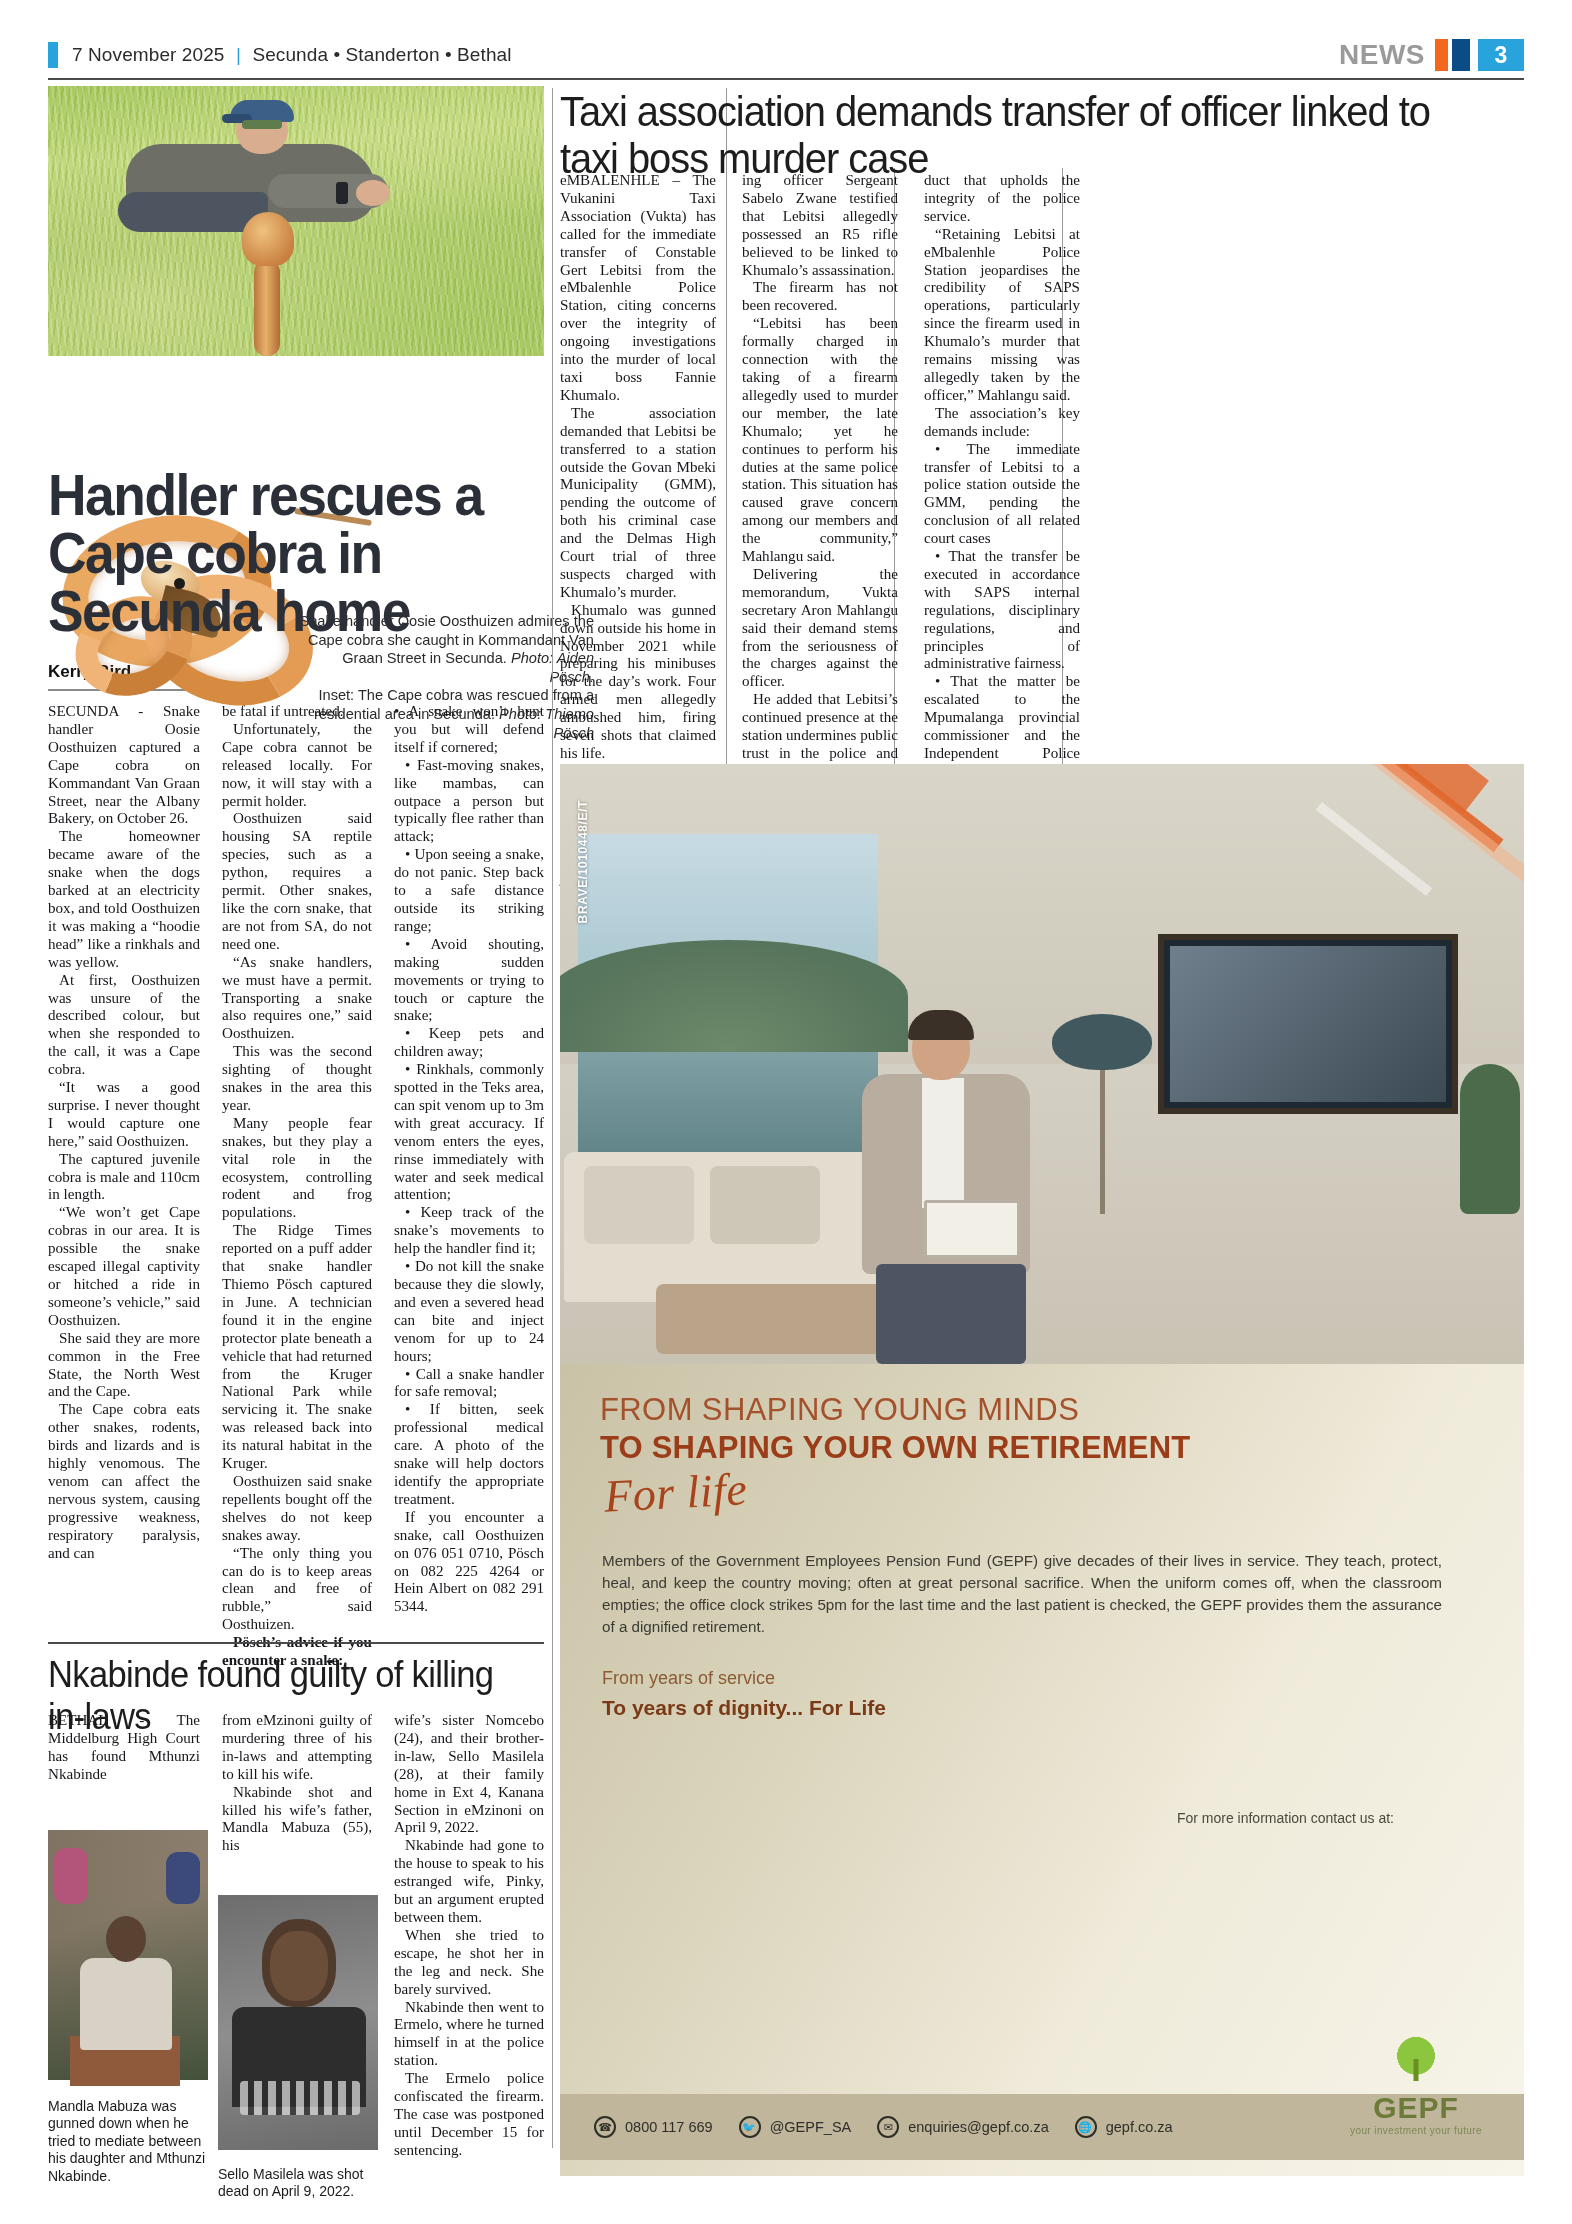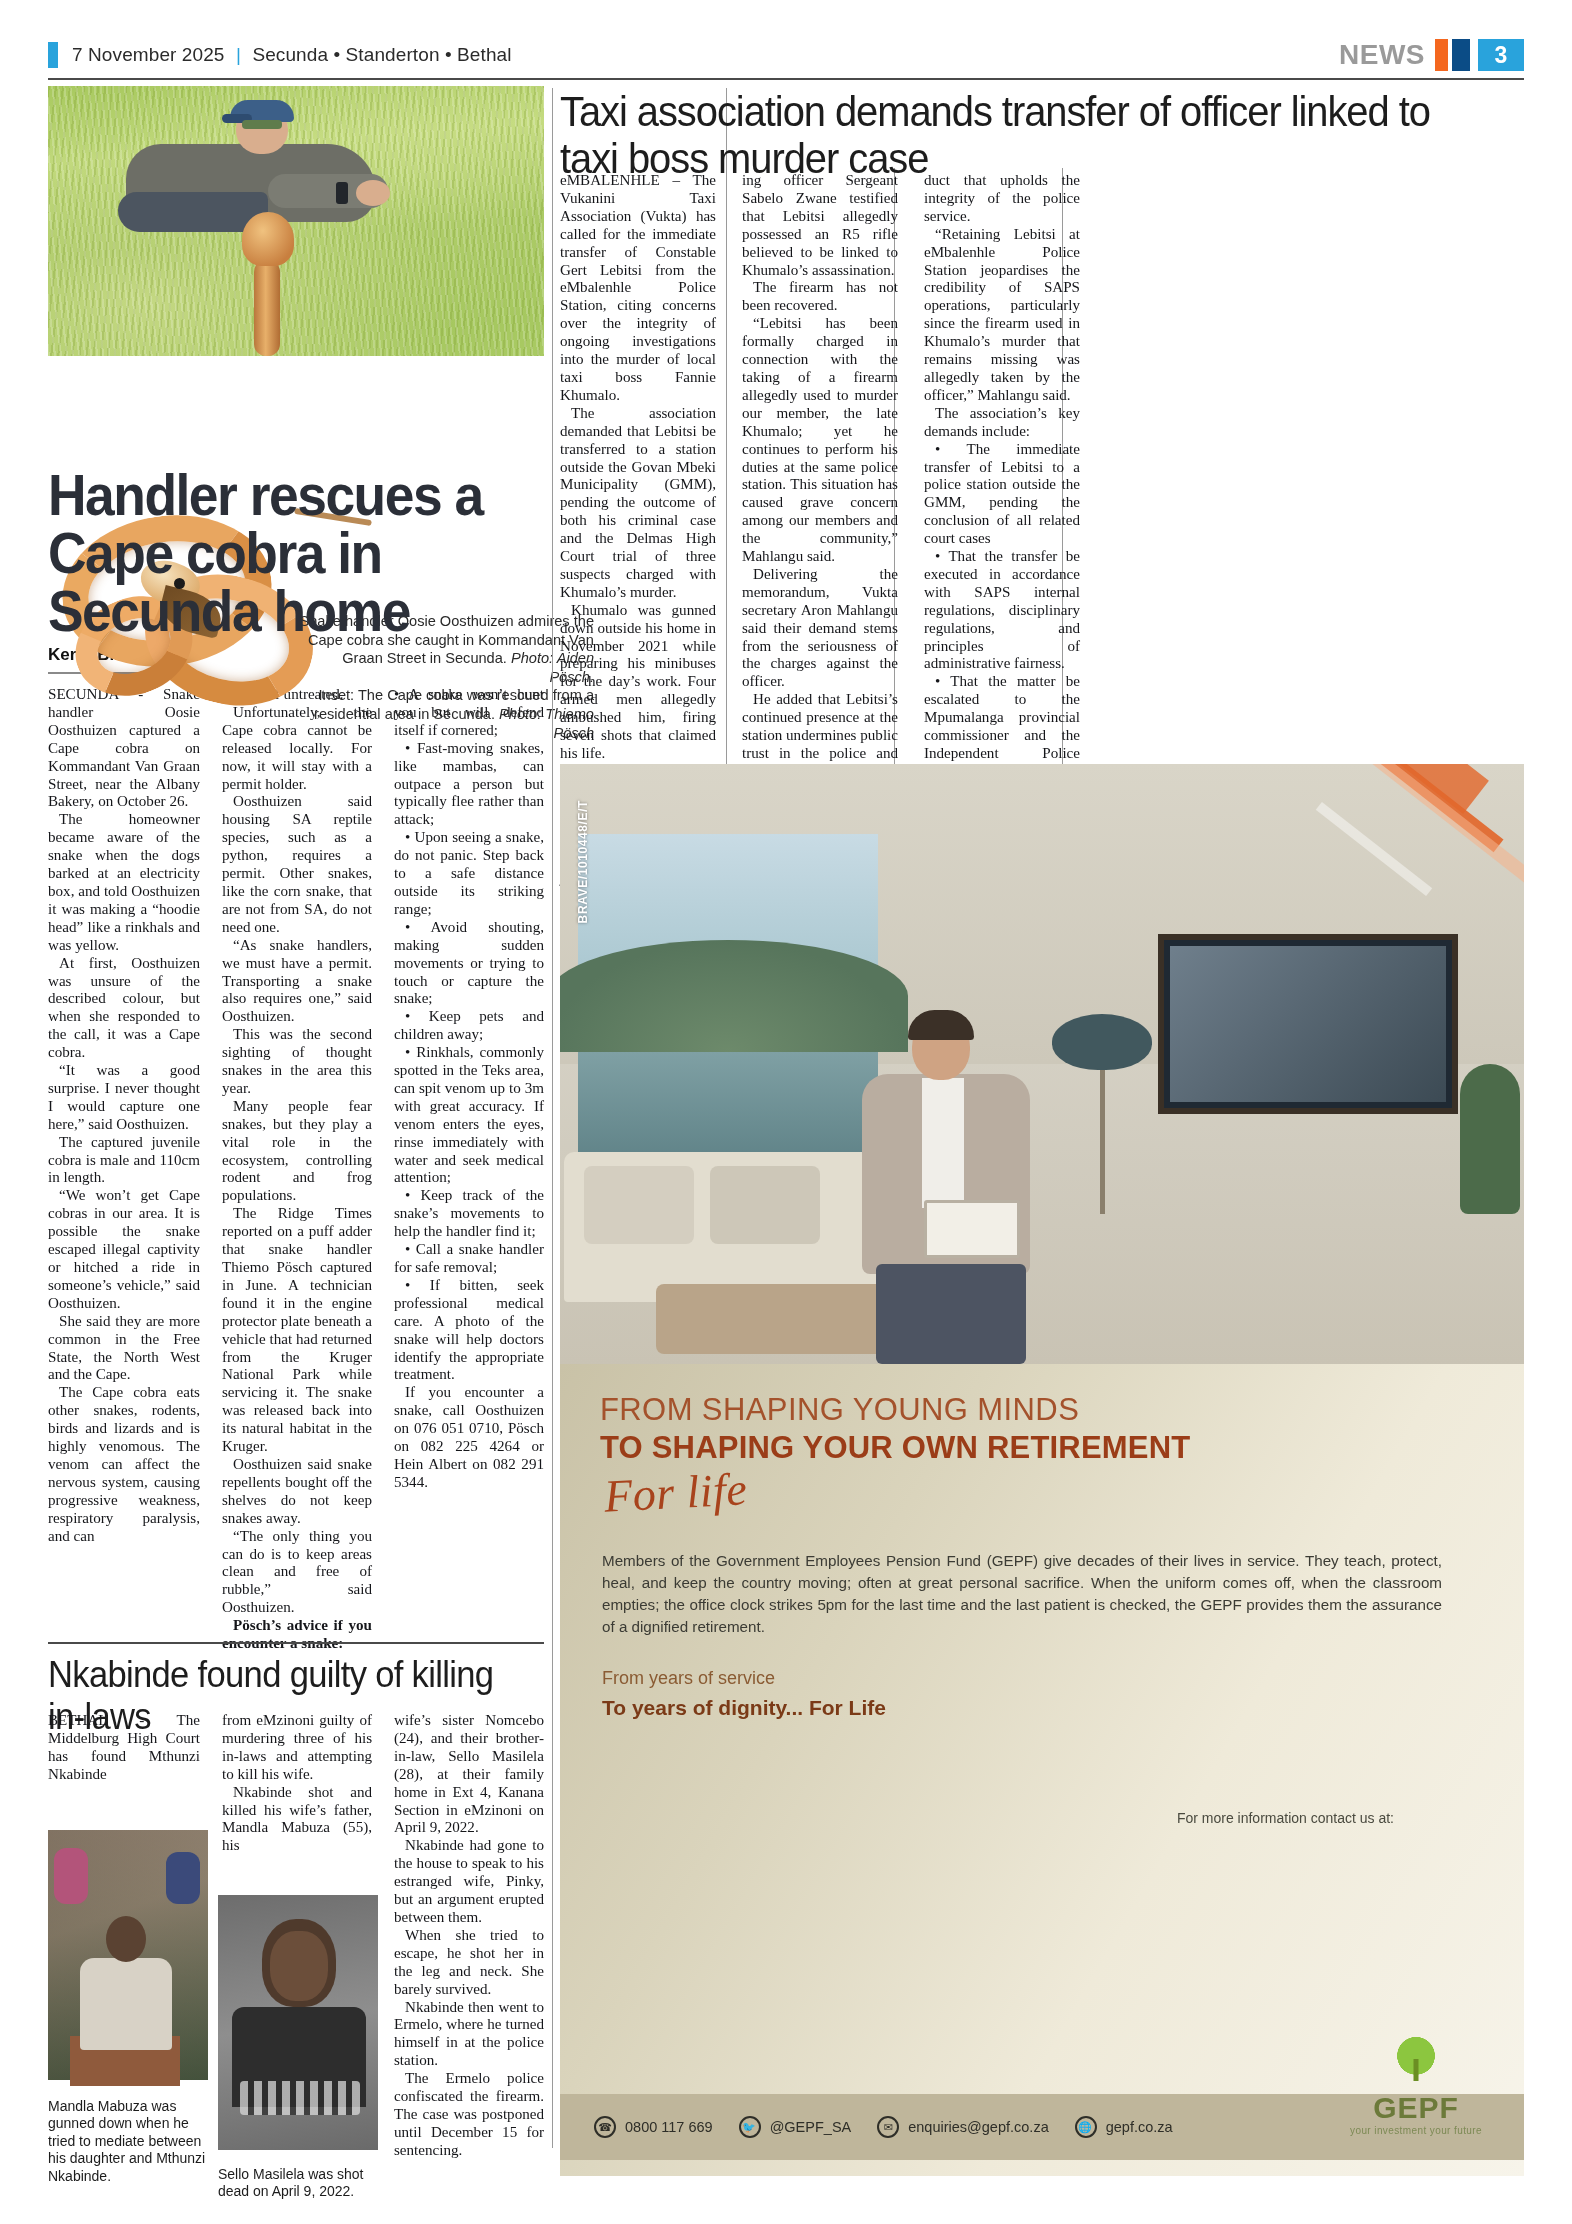--- a/index.html
+++ b/index.html
@@ -78,21 +78,21 @@
     font-family:"Liberation Sans", sans-serif; font-size:14.6px; line-height:18.6px;
     color:#2a2a2a; text-align:right;
   }
   .caption i { font-style:italic; }
 
   .headline {
     font-family:"Liberation Sans", sans-serif; font-weight:bold;
     font-size:58px; line-height:58px; letter-spacing:-1.6px;
     color:#2b2f38; margin-top:0px; transform:scaleX(.92); transform-origin:left center;
   }
-  .byline { font-family:"Liberation Sans", sans-serif; font-weight:bold; font-size:17px; color:#111; margin-top:5px; }
+  .byline { font-family:"Liberation Sans", sans-serif; font-weight:bold; font-size:17px; color:#111; margin-top:22px; }
   .byline-rule { width:152px; height:2px; background:#8a8a8a; margin-top:7px; }
 
   
   .cols3 { display:flex; gap:22px; }
   .col { font-family:"Liberation Serif", serif; font-size:15.1px; line-height:17.9px; text-align:justify; color:#15161a; }
   .col p { text-indent:11px; margin:0; }
   .col p.noind { text-indent:0; }
   .col b { font-weight:bold; }
 
   
@@ -287,20 +287,21 @@
           <p><b>Pösch’s advice if you encounter a snake:</b></p>
         </div>
       <div class="col" style="width:150px;" id="lead-c2">
           <p class="noind">• A snake won’t hunt you but will defend itself if cornered;</p>
           <p>• Fast-moving snakes, like mambas, can outpace a person but typically flee rather than attack;</p>
           <p>• Upon seeing a snake, do not panic. Step back to a safe distance outside its striking range;</p>
           <p>• Avoid shouting, making sudden movements or trying to touch or capture the snake;</p>
           <p>• Keep pets and children away;</p>
           <p>• Rinkhals, commonly spotted in the Teks area, can spit venom up to 3m with great accuracy. If venom enters the eyes, rinse immediately with water and seek medical attention;</p>
           <p>• Keep track of the snake’s movements to help the handler find it;</p>
+          <p>• Do not kill the snake because they die slowly, and even a severed head can bite and inject venom for up to 24 hours;</p>
           <p>• Call a snake handler for safe removal;</p>
           <p>• If bitten, seek professional medical care. A photo of the snake will help doctors identify the appropriate treatment.</p>
           <p>If you encounter a snake, call Oosthuizen on 076 051 0710, Pösch on 082 225 4264 or Hein Albert on 082 291 5344.</p>
         </div>
     </div>
   </div>
 
   <div class="vrule" style="left:726px; top:88px; height:676px;"></div>
   <div class="vrule" style="left:894px; top:168px; height:596px;"></div>
   <div class="vrule" style="left:1062px; top:168px; height:596px;"></div>

